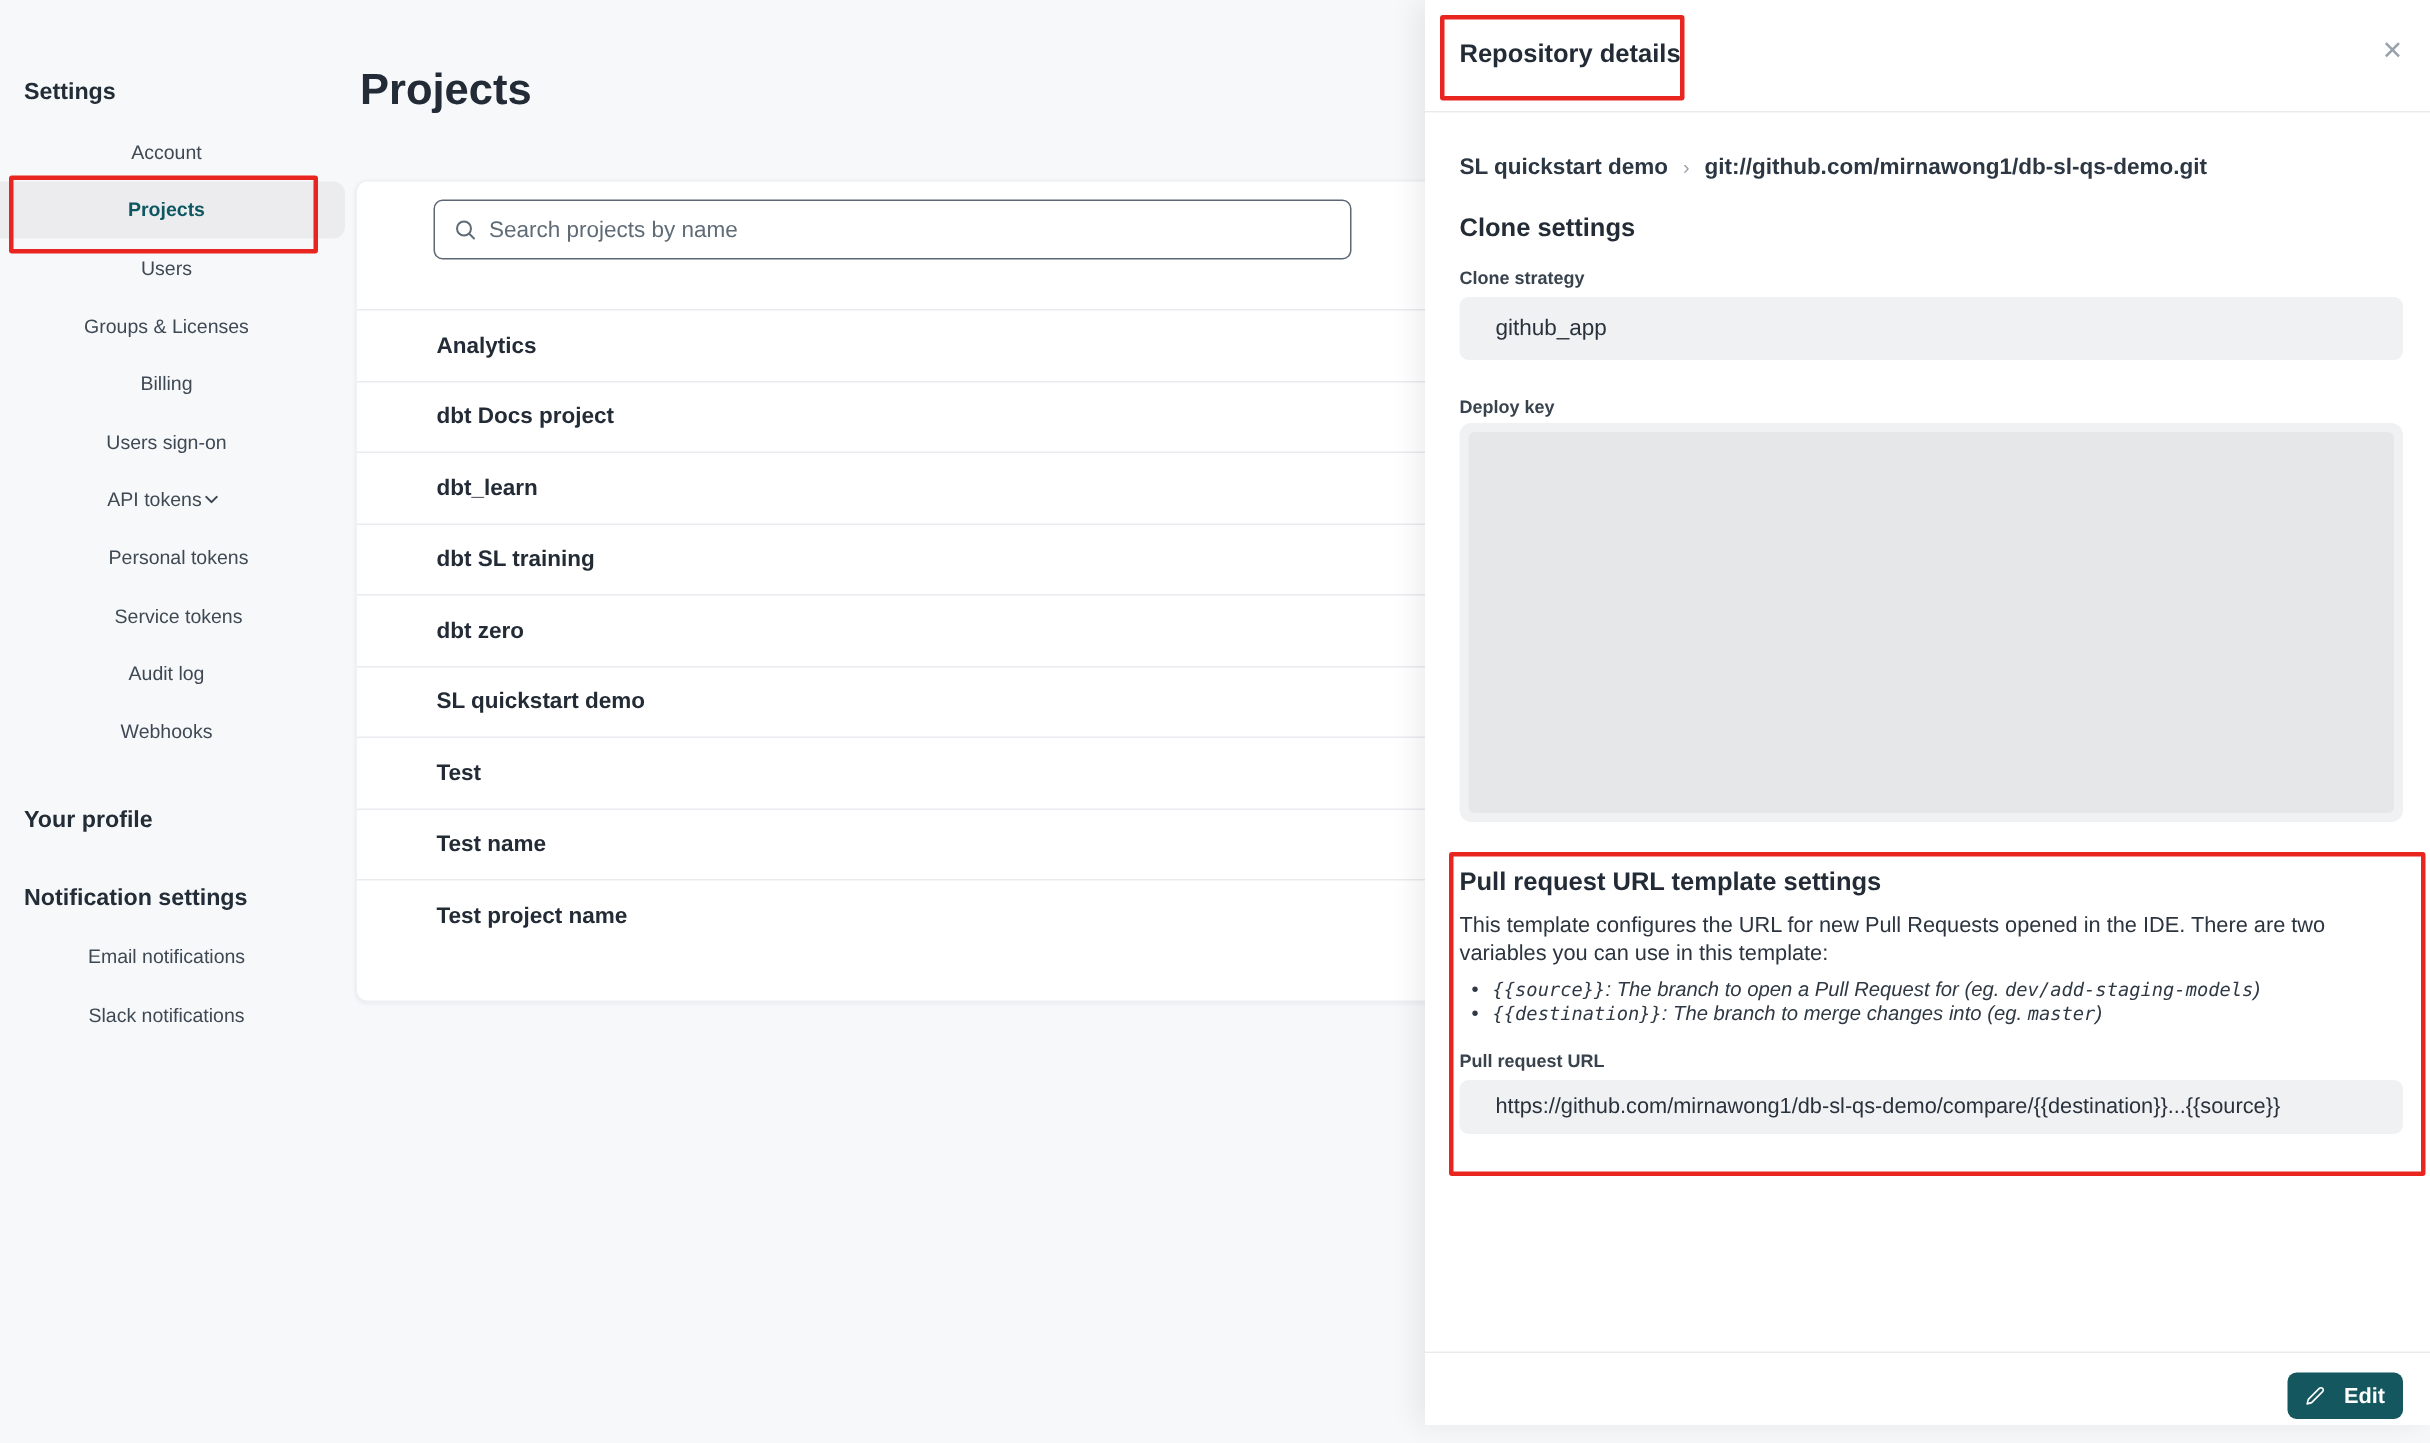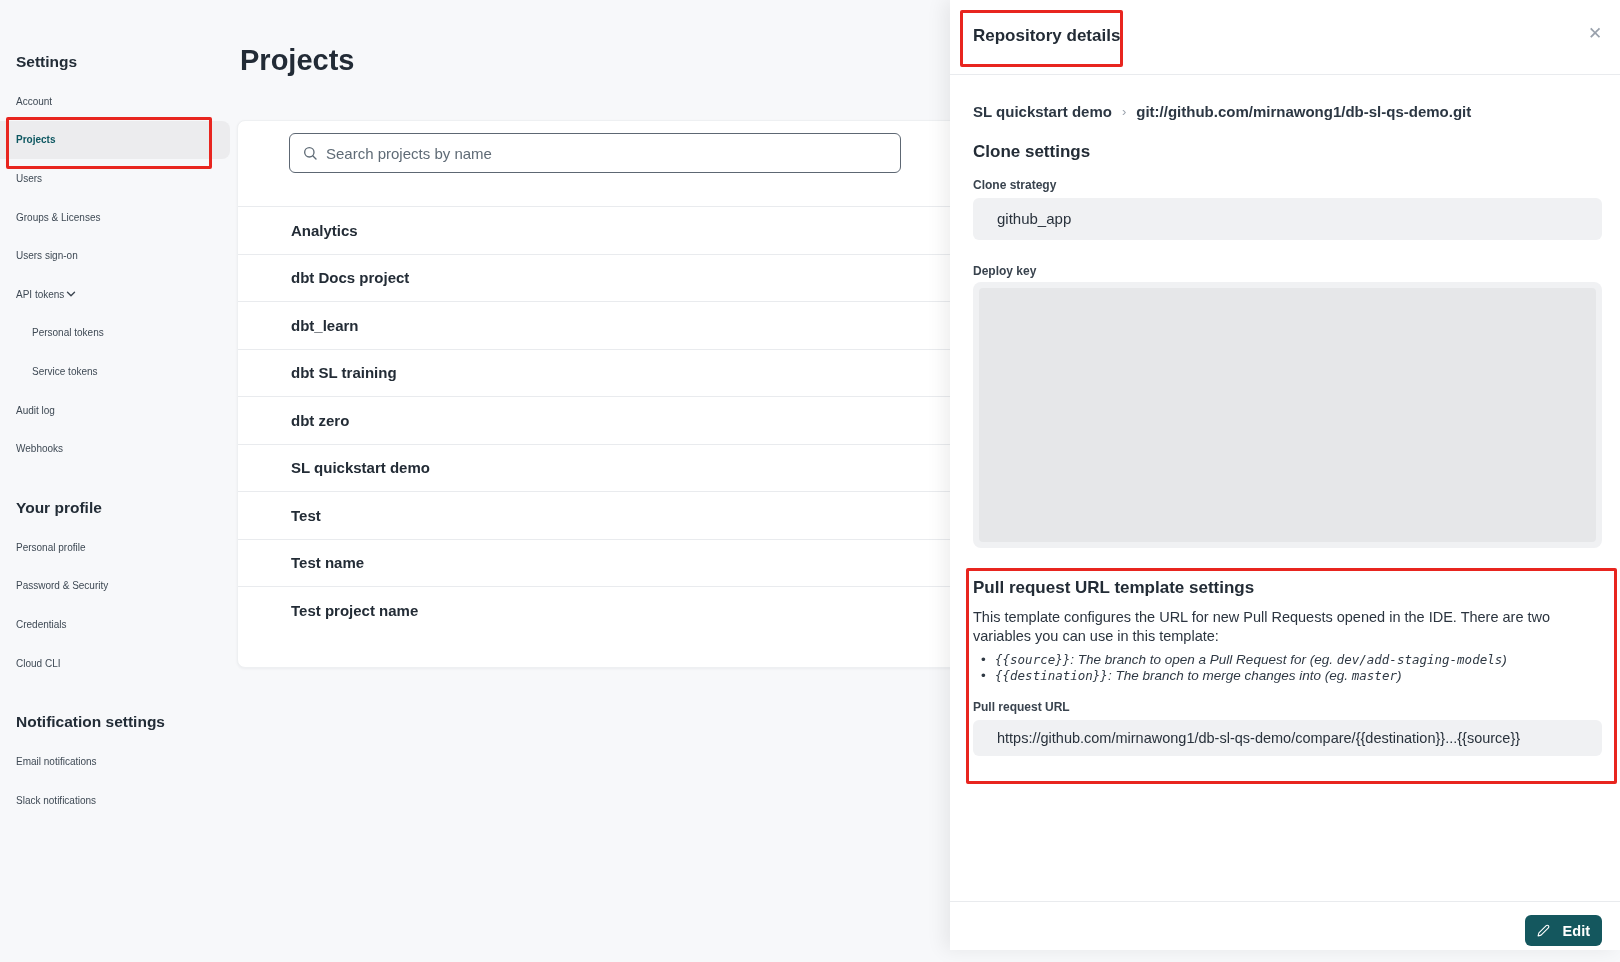--- a/index.html
+++ b/index.html
@@ -4,21 +4,21 @@
 <style>
   * { margin:0; padding:0; box-sizing:border-box; }
   html,body { width:1620px; height:962px; }
   body { font-family:"Liberation Sans", sans-serif; background:var(--page-bg,#f7f8fa); }
   #stage { position:relative; width:1620px; height:962px; overflow:hidden; background:var(--page-bg,#f7f8fa); }
 
   
   .sidebar { position:absolute; left:0; top:0; width:237px; padding-top:50px; }
   .side-heading { font-size:15.5px; font-weight:700; color:#232d37; padding:0 16px; height:24px; line-height:24px; margin-bottom:8px; }
   .side-heading.gap { margin-top:28px; }
-  .side-item { position:relative; width:230px; height:38.6px; display:flex; align-items:center; justify-content:flex-start; padding:0 24px 0 16px; font-size:10px; color:#3e4954; cursor:pointer; }
+  .side-item { position:relative; width:230px; height:38.6px; display:flex; align-items:center; justify-content:center; padding:0 24px 0 16px; font-size:13px; color:#3e4954; cursor:pointer; }
   .side-item .side-label { white-space:nowrap; }
   .side-item.indent { padding-left:32px; }
   .side-item.active { background:#ececee; border-radius:0 8px 8px 0; }
   .side-item.active .side-label { color:var(--accent-teal,#0d5761); font-weight:700; }
   .side-item .chev { display:none; width:16px; height:16px; }
   .side-item .chev.show { display:flex; align-items:center; }
   .side-item.annotated::after { content:""; position:absolute; left:6px; top:-4px; width:200px; height:46px; border:3.5px solid var(--annotation,#e8251f); border-radius:2px; pointer-events:none; }
 
   
   .main-title { position:absolute; left:240px; top:44px; font-size:29px; font-weight:700; color:#222b36; }
@@ -82,20 +82,24 @@
         <div class="side-item">
           <span class="side-label">Users</span>
 
         </div>
 
         <div class="side-item">
           <span class="side-label">Groups &amp; Licenses</span>
 
         </div>
 
+        <div class="side-item">
+          <span class="side-label">Billing</span>
+
+        </div>
 
         <div class="side-item">
           <span class="side-label">Users sign-on</span>
 
         </div>
 
         <div class="side-item">
           <span class="side-label">API tokens</span>
           <span class="chev show">
             <svg width="14" height="14" viewBox="0 0 24 24" fill="none" stroke="#3c4651" stroke-width="2.4" stroke-linecap="round" stroke-linejoin="round">
@@ -119,42 +123,20 @@
 
         </div>
 
         <div class="side-item">
           <span class="side-label">Webhooks</span>
 
         </div>
       </div>
 
     <div class="side-heading gap">Your profile</div>
-    <div>
-
-        <div class="side-item">
-          <span class="side-label">Personal profile</span>
-
-        </div>
-
-        <div class="side-item">
-          <span class="side-label">Password &amp; Security</span>
-
-        </div>
-
-        <div class="side-item">
-          <span class="side-label">Credentials</span>
-
-        </div>
-
-        <div class="side-item">
-          <span class="side-label">Cloud CLI</span>
-
-        </div>
-      </div>
 
     <div class="side-heading gap">Notification settings</div>
     <div>
 
         <div class="side-item">
           <span class="side-label">Email notifications</span>
 
         </div>
 
         <div class="side-item">

